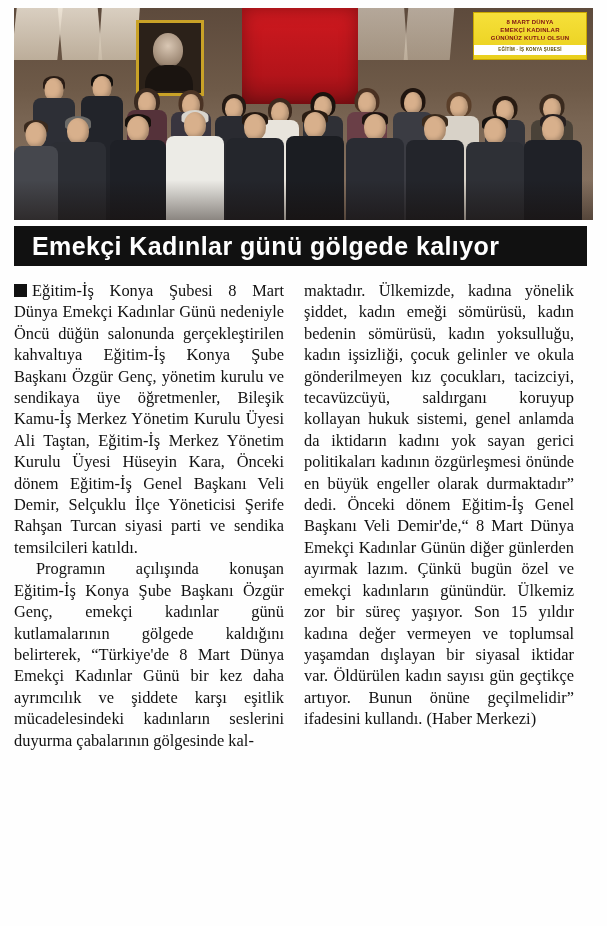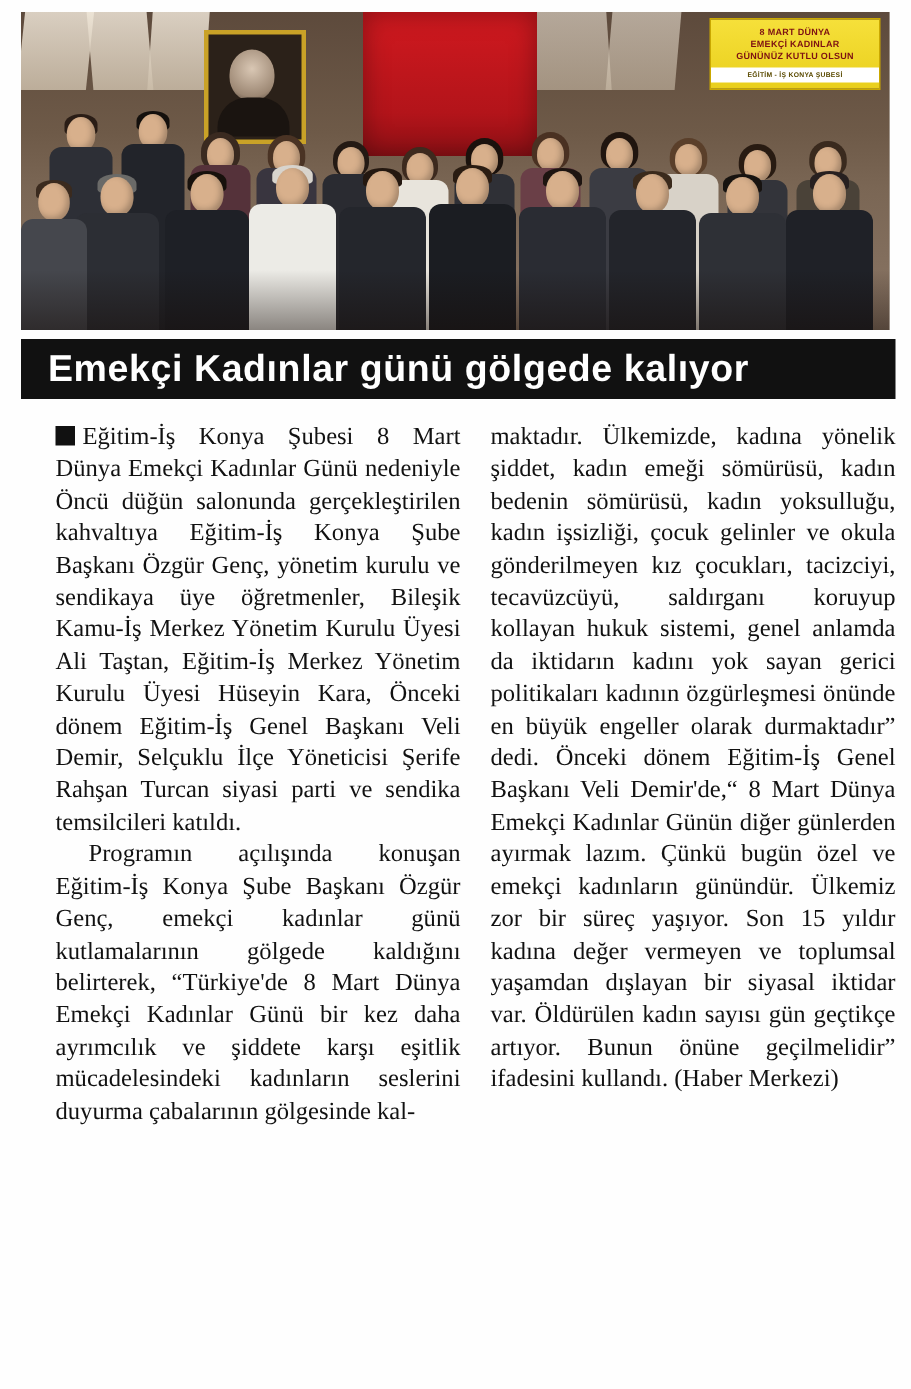--- a/index.html
+++ b/index.html
@@ -13,21 +13,21 @@
     font-family: "Liberation Serif", serif;
     color: #111;
     overflow: hidden;
   }
   .page {
     position: relative;
     width: 607px;
     height: 926px;
     background: #fefefe;
     box-sizing: border-box;
-    padding: 8px 10px 10px 14px;
+    padding: 8px 20px 10px 14px;
   }
 
   
   .photo {
     position: relative;
     width: 579px;
     height: 212px;
     overflow: hidden;
     background: #6d5c4d;
   }
@@ -170,21 +170,20 @@
     font-size: 25px;
     letter-spacing: .4px;
     white-space: nowrap;
   }
 
   
   .article {
     margin-top: 14px;
     display: flex;
     gap: 20px;
-    justify-content: flex-end;
   }
   .col {
     width: 270px;
     font-size: 16.4px;
     line-height: 21.4px;
     text-align: justify;
     text-justify: inter-word;
     hyphens: manual;
   }
   .col p { margin: 0; }

